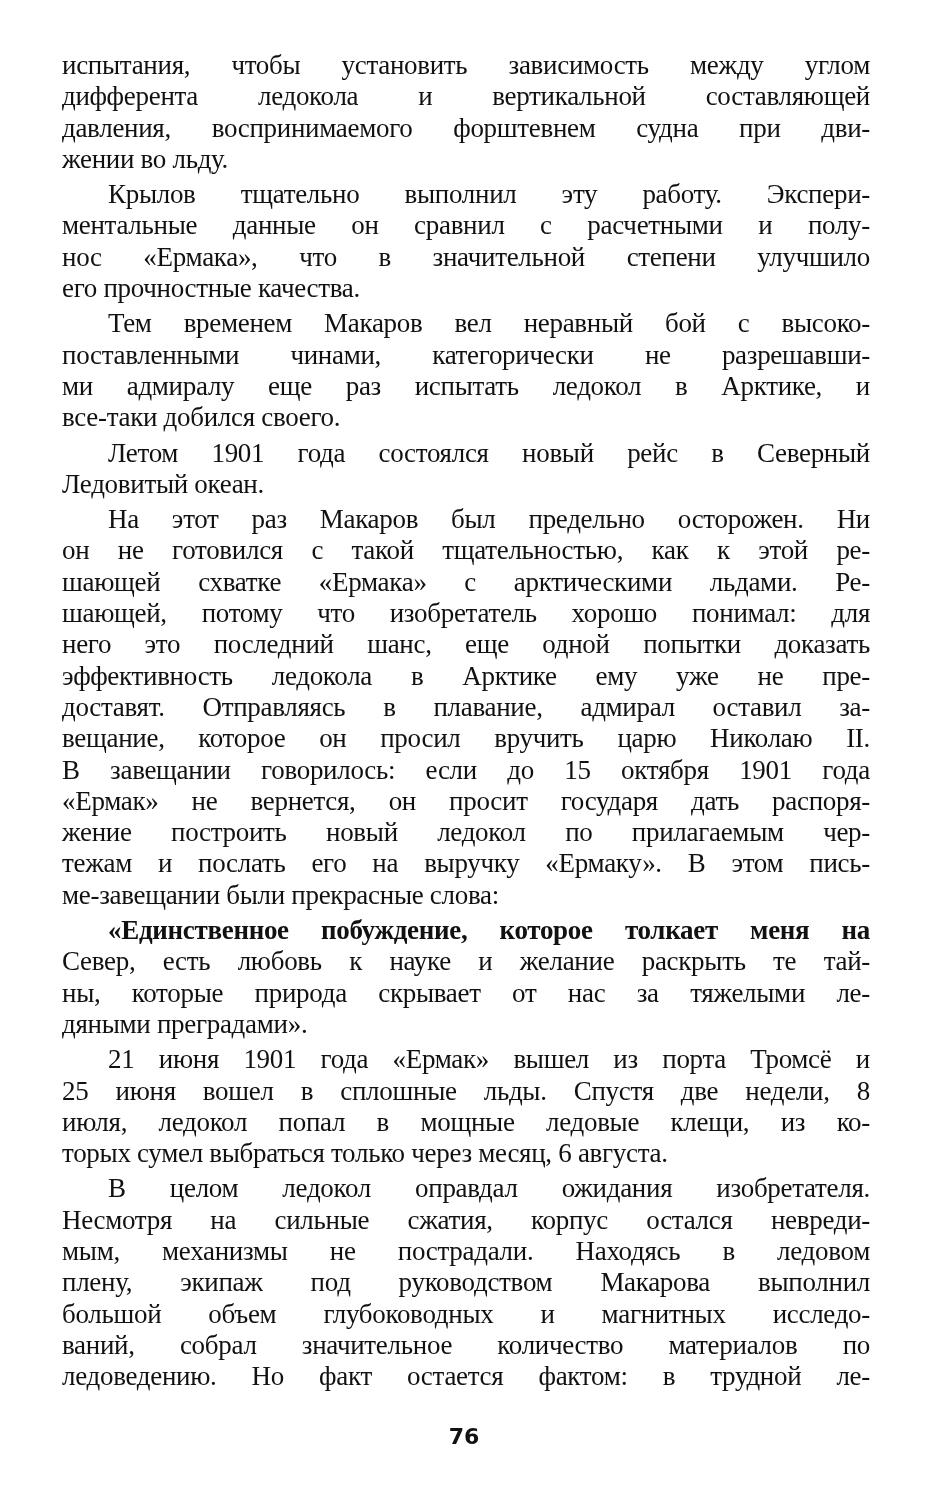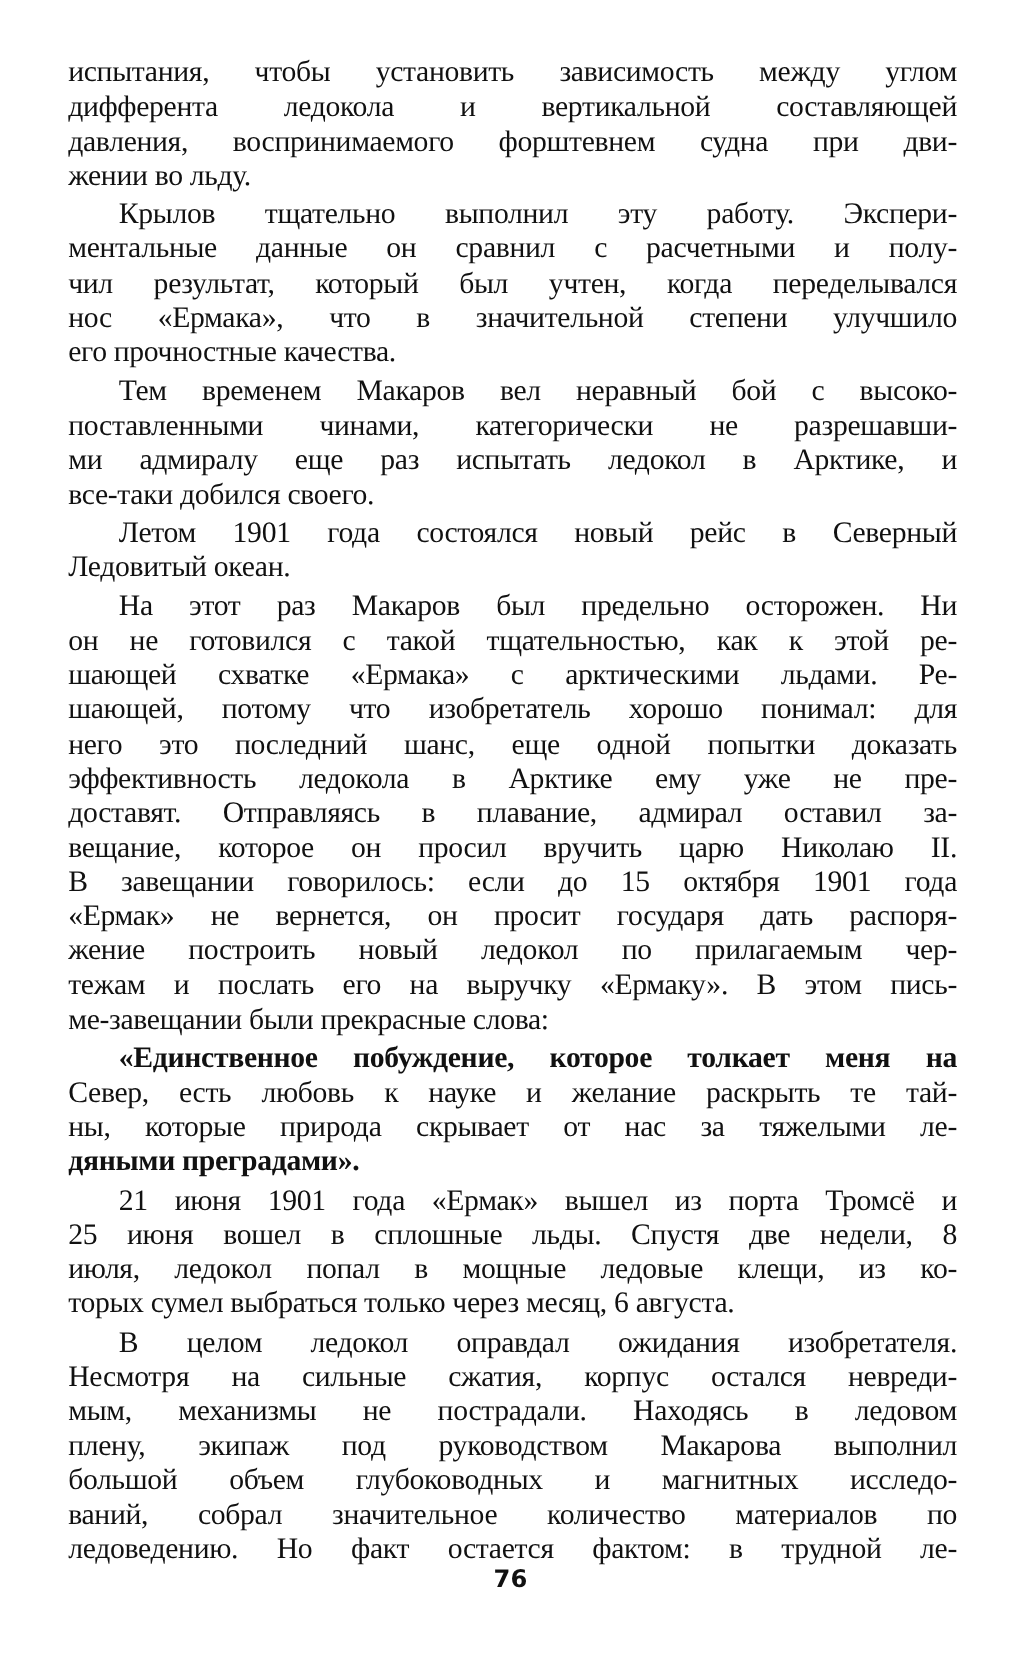--- a/index.html
+++ b/index.html
@@ -34,21 +34,20 @@
   <div class="para">
     <span class="line"><span style="white-space: nowrap;">испытания, чтобы установить зависимость между углом</span></span>
     <span class="line"><span style="white-space: nowrap; margin-top: 29px;">дифферента ледокола  и вертикальной  составляющей</span></span>
     <span class="line"><span style="white-space: nowrap;">давления, воспринимаемого форштевнем судна при дви-</span></span>
     <span class="line last"><span style="white-space: nowrap;">жении во льду.</span></span>
   </div>
 
   <div class="para">
     <span class="line indent"><span style="white-space: nowrap;">Крылов тщательно выполнил эту работу.  Экспери-</span></span>
     <span class="line"><span style="white-space: nowrap;">ментальные данные он сравнил с расчетными и полу-</span></span>
-    <span class="line"><span style="white-space: nowrap;">чил результат, который был учтен, когда переделывался</span></span>
     <span class="line"><span style="white-space: nowrap;">нос «Ермака», что в значительной степени  улучшило</span></span>
     <span class="line last"><span style="white-space: nowrap;">его прочностные качества.</span></span>
   </div>
 
   <div class="para">
     <span class="line indent"><span style="white-space: nowrap;">Тем временем Макаров вел неравный бой с высоко-</span></span>
     <span class="line"><span style="white-space: nowrap;">поставленными чинами, категорически не разрешавши-</span></span>
     <span class="line"><span style="white-space: nowrap;">ми адмиралу еще раз  испытать ледокол в Арктике, и</span></span>
     <span class="line last"><span style="white-space: nowrap;">все-таки добился своего.</span></span>
   </div>
@@ -71,21 +70,21 @@
     <span class="line"><span style="white-space: nowrap;">«Ермак» не вернется, он просит государя дать распоря-</span></span>
     <span class="line"><span style="white-space: nowrap;">жение построить новый ледокол по прилагаемым чер-</span></span>
     <span class="line"><span style="white-space: nowrap;">тежам и послать его на выручку «Ермаку». В этом пись-</span></span>
     <span class="line last"><span style="white-space: nowrap;">ме-завещании были прекрасные слова:</span></span>
   </div>
 
   <div class="para">
     <span class="line indent"><span style="white-space: nowrap; font-weight: bold;">«Единственное побуждение, которое толкает меня на</span></span>
     <span class="line"><span style="white-space: nowrap;">Север, есть любовь к науке и желание раскрыть те тай-</span></span>
     <span class="line"><span style="white-space: nowrap;">ны, которые природа скрывает от нас за тяжелыми ле-</span></span>
-    <span class="line last"><span style="white-space: nowrap; font-weight: bold;">дяными преградами».</span></span>
+    <span class="line last"><span style="white-space: nowrap;">дяными преградами».</span></span>
   </div>
 
   <div class="para">
     <span class="line indent"><span style="white-space: nowrap;">21 июня 1901 года «Ермак» вышел из порта Тромсё и</span></span>
     <span class="line"><span style="white-space: nowrap;">25 июня вошел в сплошные льды. Спустя две недели, 8</span></span>
     <span class="line"><span style="white-space: nowrap; margin-top: 46px;">июля, ледокол попал в мощные ледовые клещи, из ко-</span></span>
     <span class="line last"><span style="white-space: nowrap;">торых сумел выбраться только через  месяц, 6 августа.</span></span>
   </div>
 
   <div class="para">

